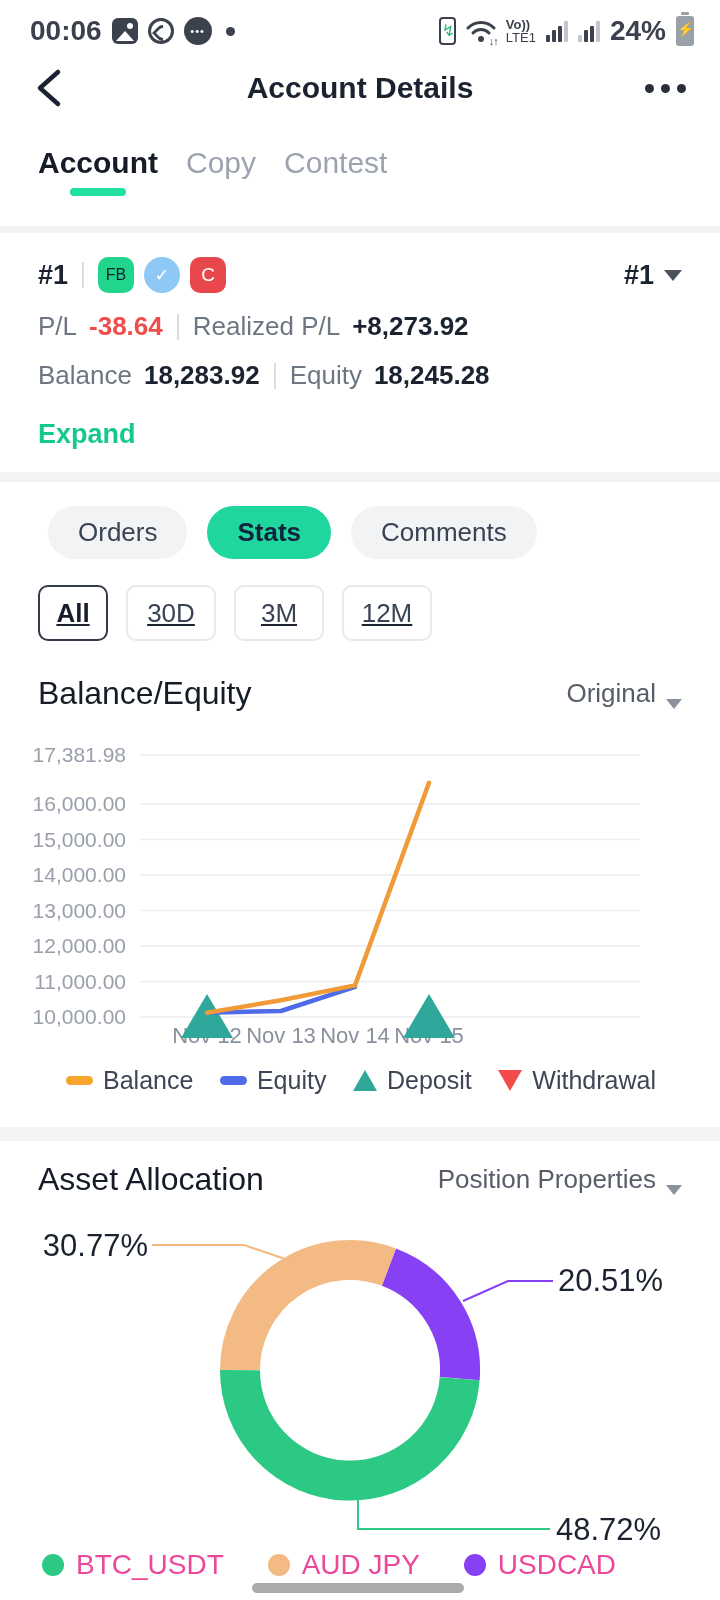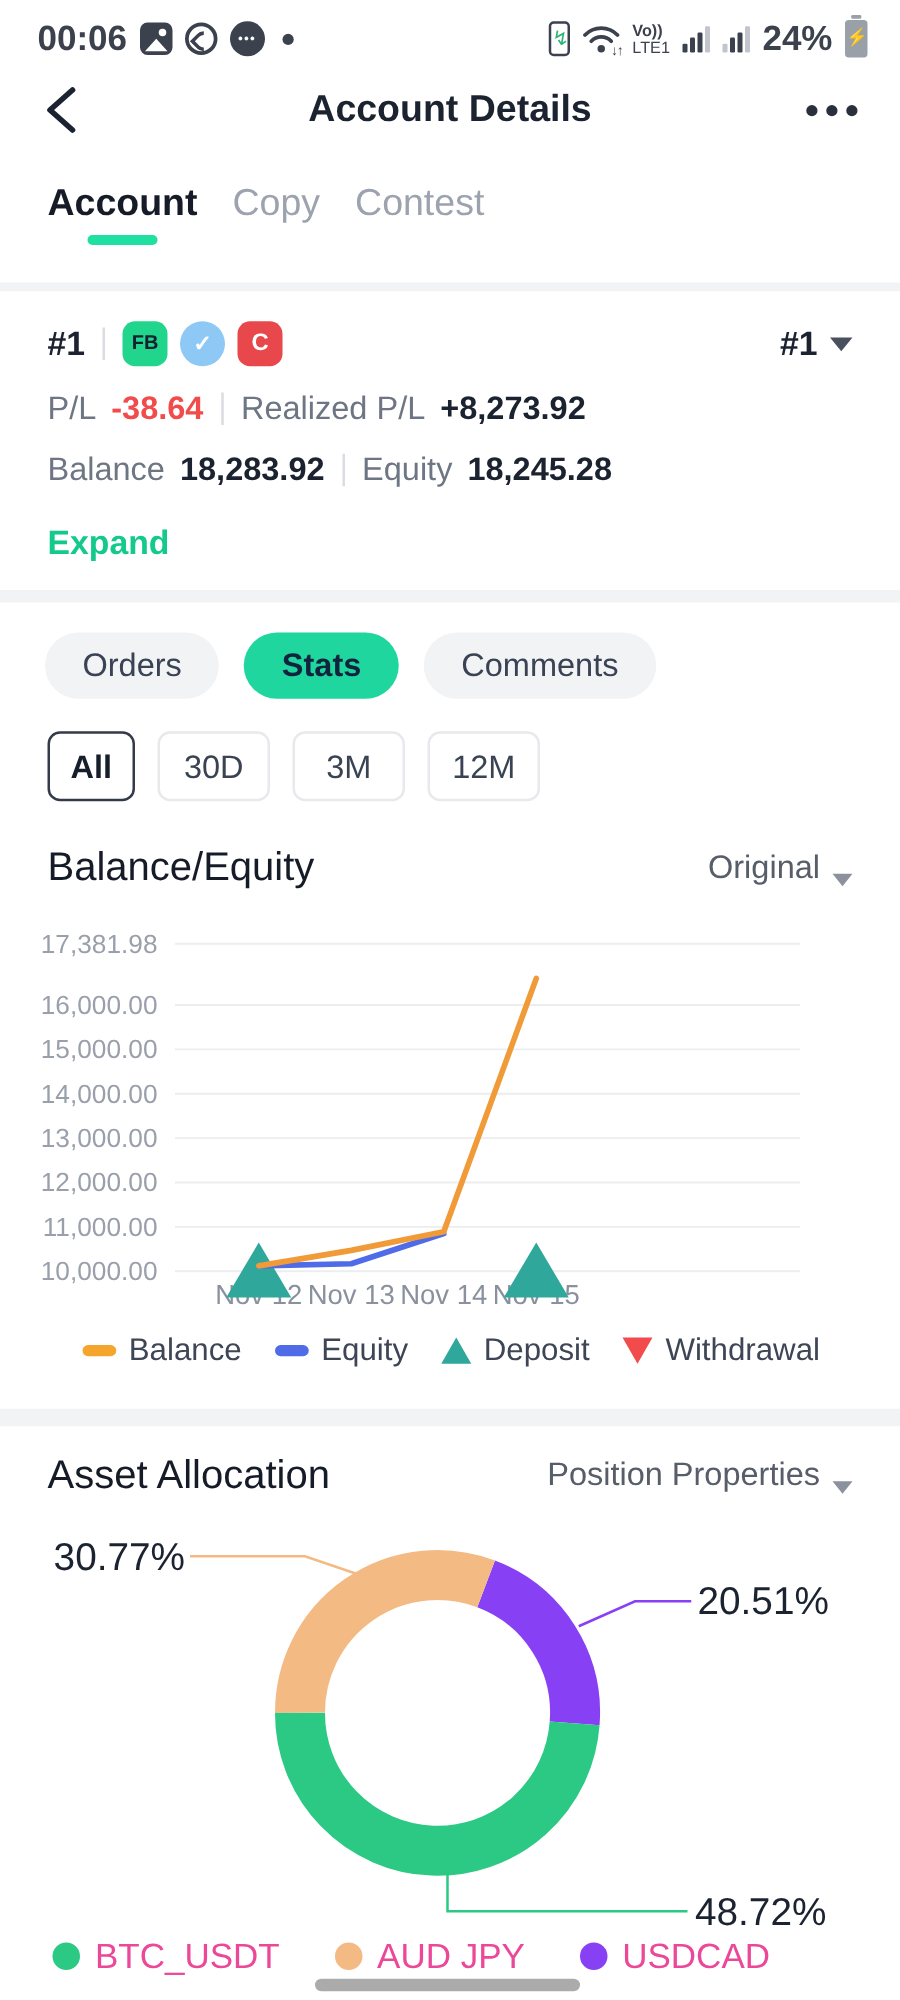--- a/index.html
+++ b/index.html
@@ -57,38 +57,38 @@
   .db-mid { height:10px; }
   .db-wide { height:14px; margin-top:32px; }
 
   
   .account-card { padding:24px 38px 22px; }
   .card-row { display:flex; align-items:center; }
   .rank { font-size:27px; font-weight:bold; }
   .vsep { width:2px; height:26px; background:#D9DCE1; margin:0 14px; }
   .badges { display:flex; align-items:center; gap:10px; }
   .badge { width:36px; height:36px; border-radius:10px; display:flex; align-items:center; justify-content:center;
-    font-size:16px; font-weight:bold; }
+    font-size:16px; font-weight:normal; }
   .badge-fb { background:#21D68C; color:#13202F; }
   .badge-verified { background:#8EC8F4; border-radius:50%; color:#fff; font-size:18px; }
   .badge-c { background:#E8484B; color:#fff; font-size:19px; }
   .acct-selector { margin-left:auto; display:flex; align-items:center; gap:10px; font-size:27px; font-weight:bold; }
   .caret-down { width:0; height:0; border-left:9px solid transparent; border-right:9px solid transparent;
     border-top:11px solid #4A515E; }
   .stat-row { margin-top:18px; display:flex; align-items:center; font-size:26px; }
   .lbl { color:#6E7684; margin-right:12px; }
   .val { font-weight:bold; color:#1B2230; }
   .val.neg { color:#F14B4B; }
   .expand-link { margin-top:28px; font-size:27px; font-weight:bold; color:#13C98C; }
 
   
-  .content-tabs { display:flex; gap:20px; padding:24px 36px 0; }
+  .content-tabs { display:flex; gap:20px; padding:24px 48px 0; }
   .pill { padding:11px 30px; border-radius:999px; background:#F1F3F5; font-size:26px; color:#3A4354; }
   .pill.active { background:#1ED69E; color:#12233D; font-weight:bold; }
-  .time-filters { display:flex; gap:18px; padding:26px 38px 0; }
+  .time-filters { display:flex; gap:18px; padding:26px 38px 0;text-decoration:underline; }
   .chip { min-width:90px; height:56px; border:2px solid #E7E9EC; border-radius:10px; background:#fff;
     display:flex; align-items:center; justify-content:center; font-size:26px; color:#3A4354; }
   .chip.active { min-width:70px; border-color:#333A4A; color:#171E2B; font-weight:bold; }
 
   
   .section-head { display:flex; align-items:center; justify-content:space-between; padding:34px 38px 0; }
   .section-head.aa { padding-top:20px; }
   .section-title { font-size:32px; font-weight:normal; color:#151C28; }
   .dropdown { display:flex; align-items:flex-end; gap:10px; font-size:26px; color:#575E6A; }
   .dropdown .caret-down { border-left-width:8px; border-right-width:8px; border-top-width:10px; border-top-color:#8B929D; }

